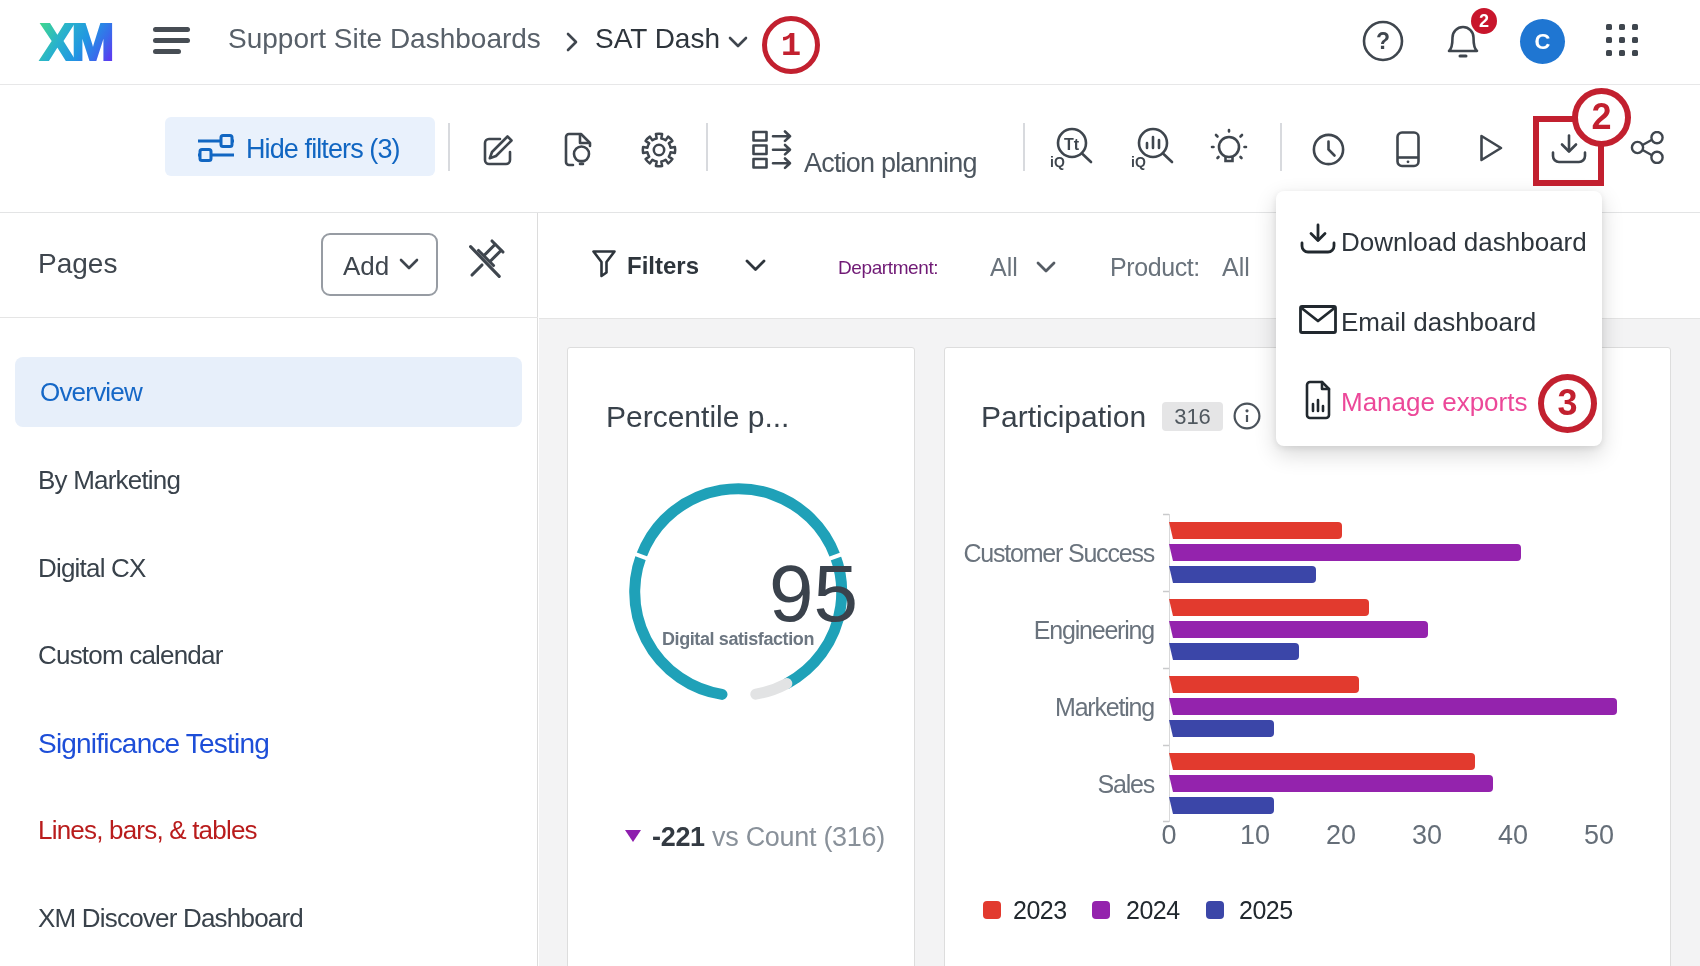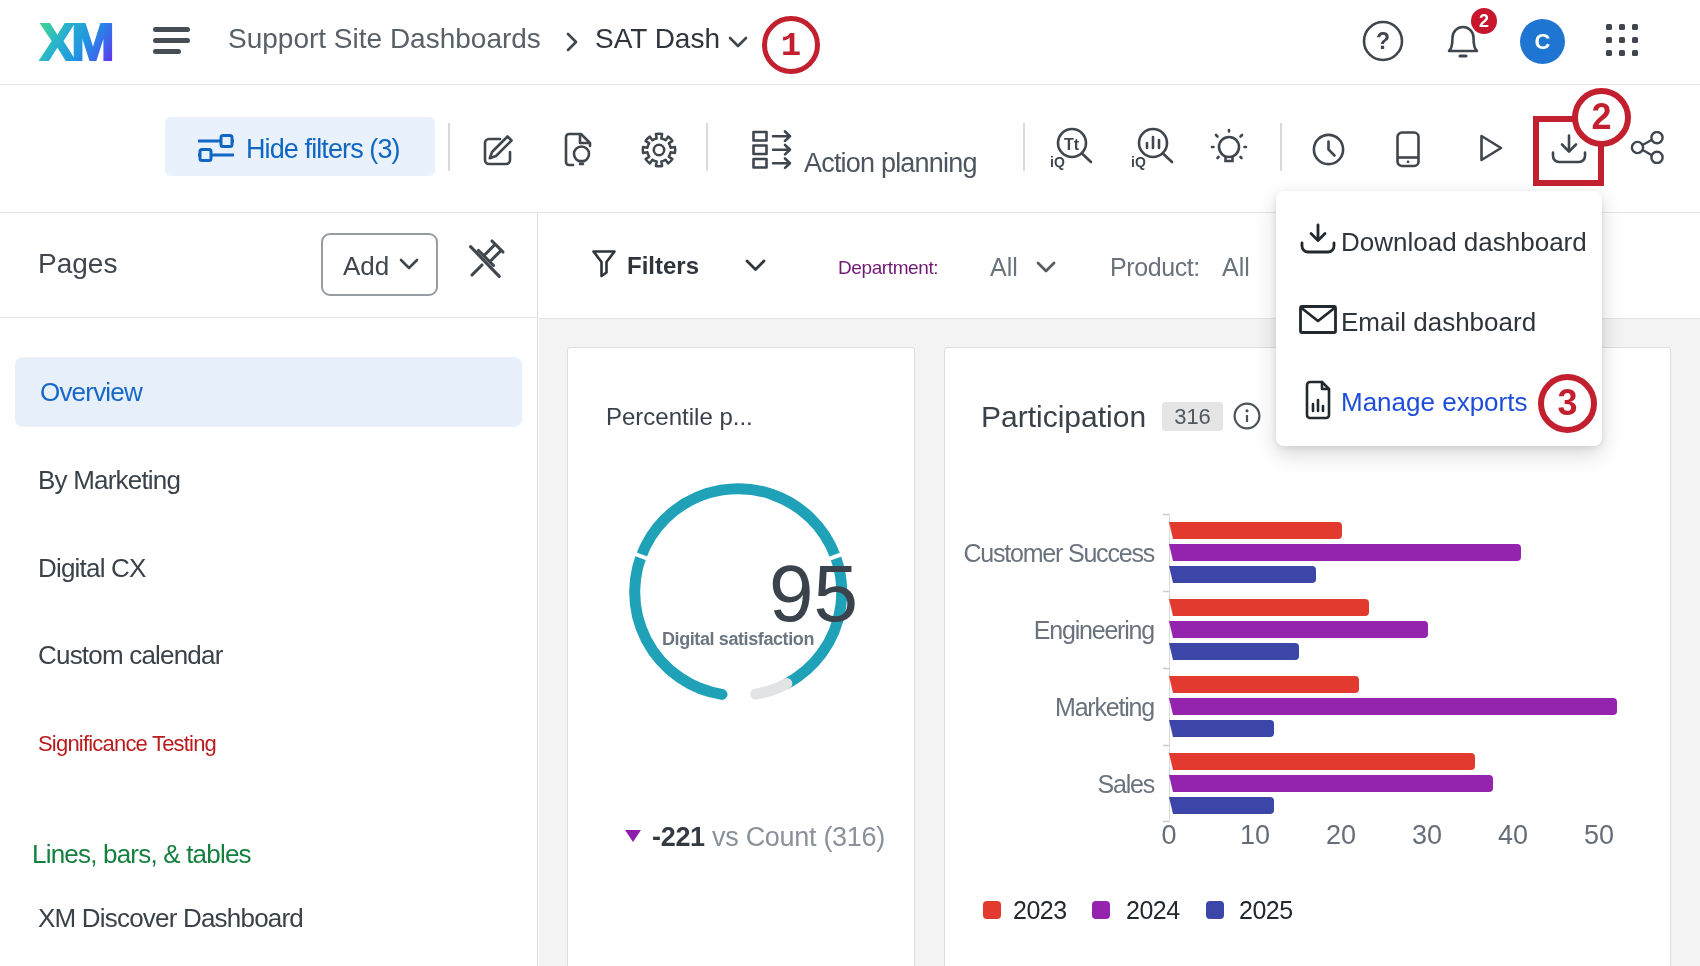--- a/index.html
+++ b/index.html
@@ -197,22 +197,22 @@
     <path d="M5.6 9.7 L34.2 39.4"></path>
   </g>
 </svg>
 <div class="abs" style="left:0;top:317px;width:538px;height:1px;background:#e5e5e5;"></div>
 
 <div class="abs" style="left:15px;top:357px;width:507px;height:70px;background:#e7effa;border-radius:8px;"></div>
 <div class="abs" style="left:40px;top:377px;height:31px;line-height:31px;font-size:26px;letter-spacing:-0.8px;color:#1668c7;">Overview</div>
 <div class="abs" style="left:38px;top:465px;height:31px;line-height:31px;font-size:26px;letter-spacing:-0.8px;color:#39424b;">By Marketing</div>
 <div class="abs" style="left:38px;top:553px;height:31px;line-height:31px;font-size:26px;letter-spacing:-0.8px;color:#39424b;">Digital CX</div>
 <div class="abs" style="left:38px;top:640px;height:31px;line-height:31px;font-size:26px;letter-spacing:-0.8px;color:#39424b;">Custom calendar</div>
-<div class="abs" style="left:38px;top:728px;height:31px;line-height:31px;font-size:22px;letter-spacing:-0.8px;color:#b91c1c;">Significance Testing</div>
-<div class="abs" style="left:32px;top:815px;height:31px;line-height:31px;font-size:26px;letter-spacing:-0.8px;color:#15803d;margin-top:24px;">Lines, bars, &amp; tables</div>
+<div class="abs" style="left:38px;top:728px;height:31px;line-height:31px;font-size:28px;letter-spacing:-0.8px;color:#1d4ed8;">Significance Testing</div>
+<div class="abs" style="left:38px;top:815px;height:31px;line-height:31px;font-size:26px;letter-spacing:-0.8px;color:#b91c1c;">Lines, bars, &amp; tables</div>
 <div class="abs" style="left:38px;top:903px;height:31px;line-height:31px;font-size:26px;letter-spacing:-0.8px;color:#39424b;">XM Discover Dashboard</div>
 
 <div class="abs" style="left:539px;top:213px;width:1161px;height:106px;background:#fff;border-bottom:1px solid #e4e4e4;"></div>
 <svg class="abs" style="left:591px;top:249px;" width="26" height="29" viewBox="0 0 26 29">
   <path d="M2.5 2.5 H23.5 L15.5 13 v10.5 l-5 3.5 V13 Z" fill="none" stroke="#2e353c" stroke-width="2.6" stroke-linejoin="round"></path>
 </svg>
 <div class="abs" style="left:627px;top:250px;height:31px;line-height:31px;font-size:24px;font-weight:bold;color:#2e353c;text-align:right;">Filters</div>
 <svg class="abs" style="left:744px;top:258px;" width="23" height="15" viewBox="0 0 23 15">
     <path d="M3 3 L11.5 11.5 L20 3" fill="none" stroke="#2e353c" stroke-width="2.8" stroke-linecap="round" stroke-linejoin="round"></path>
   </svg>
@@ -220,21 +220,21 @@
 <div class="abs" style="left:990px;top:252px;height:31px;line-height:31px;font-size:25px;color:#6a737c;">All</div>
 <svg class="abs" style="left:1035px;top:260px;" width="22" height="14" viewBox="0 0 22 14">
     <path d="M3 3 L11 11 L19 3" fill="none" stroke="#555c64" stroke-width="2.8" stroke-linecap="round" stroke-linejoin="round"></path>
   </svg>
 <div class="abs" style="left:1110px;top:252px;height:31px;line-height:31px;font-size:25px;letter-spacing:-0.4px;color:#6a737c;">Product:</div>
 <div class="abs" style="left:1222px;top:252px;height:31px;line-height:31px;font-size:25px;color:#6a737c;">All</div>
 
 <div class="abs" style="left:539px;top:319px;width:1161px;height:647px;background:#f3f3f4;"></div>
 
 <div class="abs" style="left:567px;top:347px;width:348px;height:640px;background:#fff;border:1px solid #dddddd;border-radius:3px;"></div>
-<div class="abs" style="left:606px;top:401px;height:32px;line-height:32px;font-size:24px;color:#39424b;">Percentile p...</div>
+<div class="abs" style="left:606px;top:401px;height:32px;line-height:32px;font-size:30px;color:#39424b;">Percentile p...</div>
 
 <svg class="abs" style="left:620px;top:474px;" width="240" height="240" viewBox="0 0 240 240">
   <g fill="none">
     <path d="M102.0 220.4 A103.5 103.5 0 1 1 167.3 209.3" stroke="#1fa1b8" stroke-width="11" stroke-linecap="round"></path>
     <path d="M166.8 209.6 A103.5 103.5 0 0 1 135.8 220.2" stroke="#e2e3e4" stroke-width="11" stroke-linecap="round"></path>
     <path d="M29.6 85.4 L12.7 79.2" stroke="#ffffff" stroke-width="4"></path>
     <path d="M206.9 85.7 L223.8 79.5" stroke="#ffffff" stroke-width="4"></path>
   </g>
 </svg>
 <div class="abs" style="left:618px;top:548px;width:240px;text-align:right;font-size:80px;color:#3a424c;">95</div>
@@ -320,21 +320,21 @@
 </svg>
 <div class="abs" style="left:1341px;top:307px;height:31px;line-height:31px;font-size:26px;color:#2e353c;">Email dashboard</div>
 
 <svg class="abs" style="left:1303px;top:380px;" width="30" height="40" viewBox="0 0 30 40">
   <g stroke="#21282e" fill="none" stroke-width="2.6" stroke-linecap="round" stroke-linejoin="round">
     <path d="M19 2 H7 a3 3 0 0 0 -3 3 v30 a3 3 0 0 0 3 3 h16 a3 3 0 0 0 3 -3 V9 Z"></path>
     <path d="M19 2 v7 h7"></path>
     <path d="M10 31 v-7 M15 31 v-11 M20 31 v-5"></path>
   </g>
 </svg>
-<div class="abs" style="left:1341px;top:387px;height:31px;line-height:31px;font-size:26px;color:#1d4ed8;">Manage exports</div>
+<div class="abs" style="left:1341px;top:387px;height:31px;line-height:31px;font-size:26px;color:#ec4899;">Manage exports</div>
 
 <div class="abs" style="left:1533px;top:116px;width:71px;height:70px;border:6px solid #c2202f;"></div>
 
 <div class="abs" style="left:762px;top:16px;width:58px;height:58px;border:5.8px solid #c2202f;border-radius:50%;text-align:center;font-size:34px;font-weight:bold;font-family:'Liberation Mono',monospace;color:#c2202f;line-height:51px;">1</div>
 
 <div class="abs" style="left:1572px;top:88px;width:59px;height:59px;border:6.2px solid #c2202f;border-radius:50%;background:#fff;text-align:center;font-size:36px;font-weight:bold;color:#c2202f;line-height:45px;">2</div>
 
 <div class="abs" style="left:1538px;top:374px;width:59px;height:59px;border:6.2px solid #c2202f;border-radius:50%;background:#fff;text-align:center;font-size:36px;font-weight:bold;color:#c2202f;line-height:45px;">3</div>
 
 </body></html>

